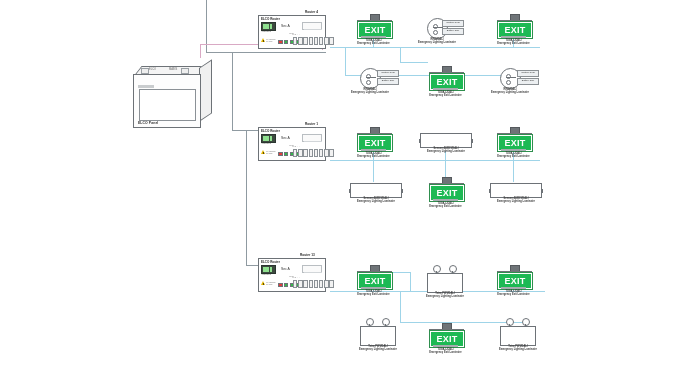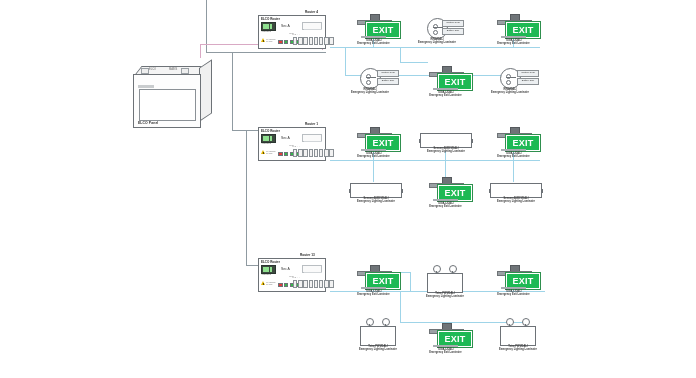--- a/index.html
+++ b/index.html
@@ -68,21 +68,21 @@
   .term-row{position:absolute;left:34px;top:21px;display:flex;gap:.8px;}
   .term{width:2.4px;height:6px;background:#f2f2f2;border:.5px solid #8a9095;}
   .term-lbls{position:absolute;left:33px;top:16.5px;font-size:1.7px;color:#8a8a8a;}
   .rt-mid{position:absolute;left:30px;top:15.5px;font-size:1.8px;color:#8a8a8a;}
 
   
   .exit{position:absolute;width:37px;}
   .exit-stem{position:absolute;left:14.5px;top:0px;width:8px;height:6px;background:#6f7478;border:.5px solid #55595d;}
   .exit-cap{position:absolute;left:2px;top:5.5px;width:33px;height:3.2px;background:#9aa0a4;border:.5px solid #6e7376;}
   .exit-body{
-    position:absolute;left:11px;top:8.4px;width:32px;height:14px;
+    position:absolute;left:3px;top:8.4px;width:32px;height:14px;
     background:#1db954;border:1.3px solid #ffffff;outline:.6px solid #2f8f4e;
     display:flex;align-items:center;justify-content:center;
   }
   .exit-word{color:#ffffff;font-weight:bold;font-size:9px;letter-spacing:.3px;font-family:"Liberation Sans",sans-serif;line-height:1;}
   .exit-foot{position:absolute;left:6px;top:22.2px;width:25px;height:1.6px;background:#a7acb0;}
   .cap-lbl{position:absolute;left:0;width:100%;text-align:center;font-size:2.6px;color:#3d3d3d;font-weight:bold;line-height:3.4px;}
 
   
   .batten{position:absolute;width:52px;}
   .batten-box{position:absolute;left:0;top:0;width:50px;height:13px;border:1px solid #6d7277;background:#fff;}

